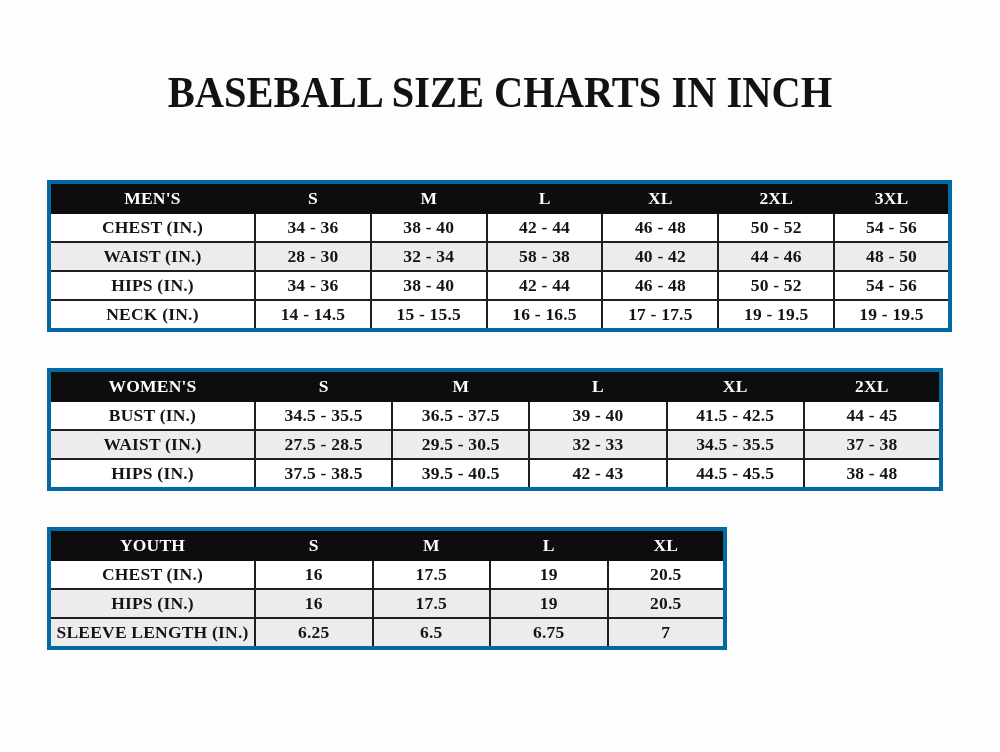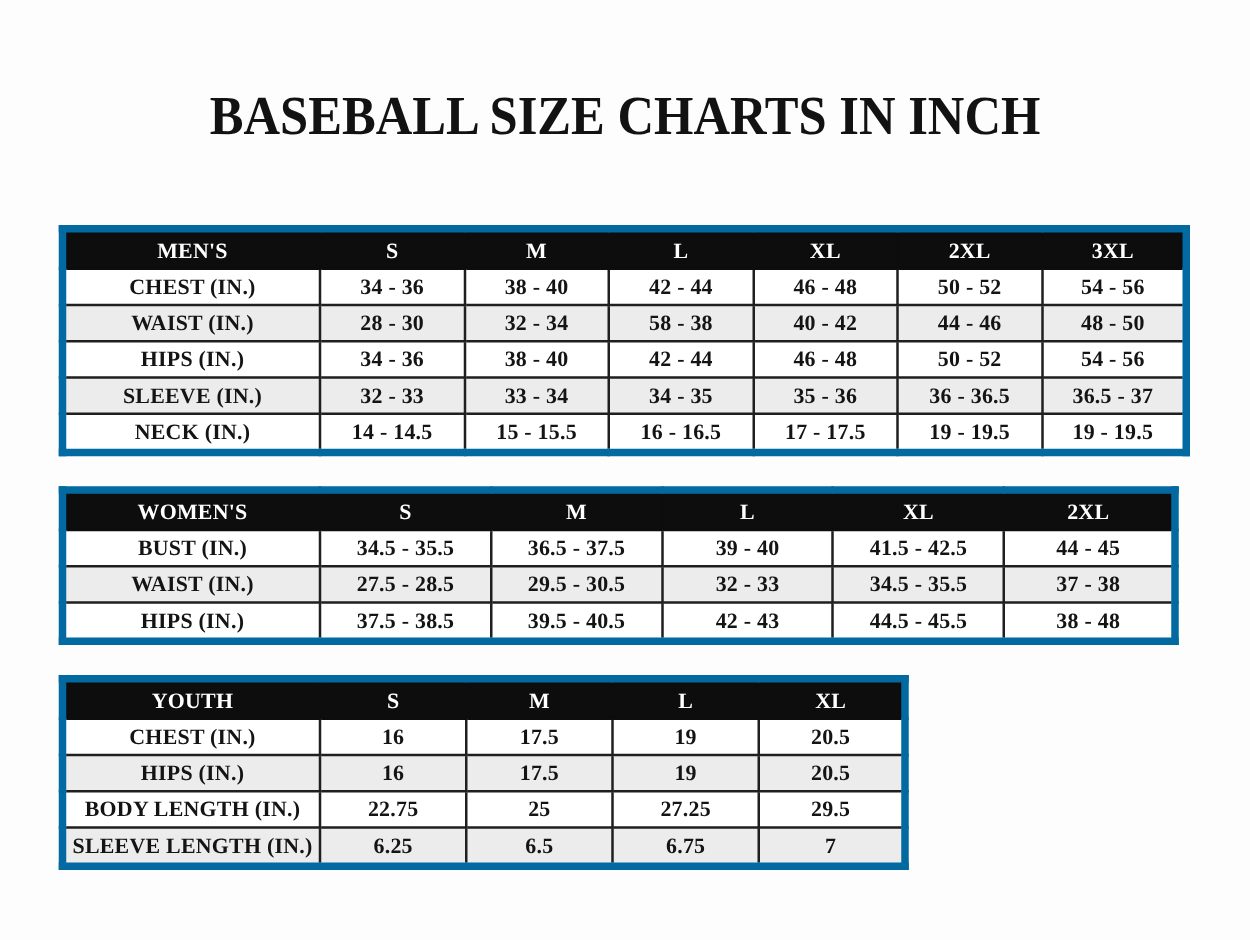--- a/index.html
+++ b/index.html
@@ -28,22 +28,22 @@
     transform: scaleX(0.92);
     transform-origin: 50% 50%;
     white-space: nowrap;
   }
   .tables-area {
     margin-left: 47px;
   }
   table.size-table {
     border-collapse: collapse;
     table-layout: fixed;
-    margin-bottom: 24px;
-    border: 6px solid #0369a1;
+    margin-bottom: 36px;
+    border: 4px solid #0369a1;
     background: #ffffff;
     padding-left: 34px;
   }
   table.size-table colgroup col:first-child {
     width: 206px;
   }
   .t-mens   { width: 905px; }
   .t-womens { width: 896px; }
   .t-youth  { width: 680px; }
   table.size-table th {
@@ -123,29 +123,20 @@
           </tr>
           <tr>
             <td>HIPS (IN.)</td>
             <td>34 - 36</td>
             <td>38 - 40</td>
             <td>42 - 44</td>
             <td>46 - 48</td>
             <td>50 - 52</td>
             <td>54 - 56</td>
           </tr>
-          <tr class="alt">
-            <td>SLEEVE (IN.)</td>
-            <td>32 - 33</td>
-            <td>33 - 34</td>
-            <td>34 - 35</td>
-            <td>35 - 36</td>
-            <td>36 - 36.5</td>
-            <td>36.5 - 37</td>
-          </tr>
           <tr>
             <td>NECK (IN.)</td>
             <td>14 - 14.5</td>
             <td>15 - 15.5</td>
             <td>16 - 16.5</td>
             <td>17 - 17.5</td>
             <td>19 - 19.5</td>
             <td>19 - 19.5</td>
           </tr>
         </tbody>
@@ -223,27 +214,20 @@
             <td>19</td>
             <td>20.5</td>
           </tr>
           <tr class="alt">
             <td>HIPS (IN.)</td>
             <td>16</td>
             <td>17.5</td>
             <td>19</td>
             <td>20.5</td>
           </tr>
-          <tr>
-            <td>BODY LENGTH (IN.)</td>
-            <td>22.75</td>
-            <td>25</td>
-            <td>27.25</td>
-            <td>29.5</td>
-          </tr>
           <tr class="alt">
             <td>SLEEVE LENGTH (IN.)</td>
             <td>6.25</td>
             <td>6.5</td>
             <td>6.75</td>
             <td>7</td>
           </tr>
         </tbody>
       </table>
   </div>

